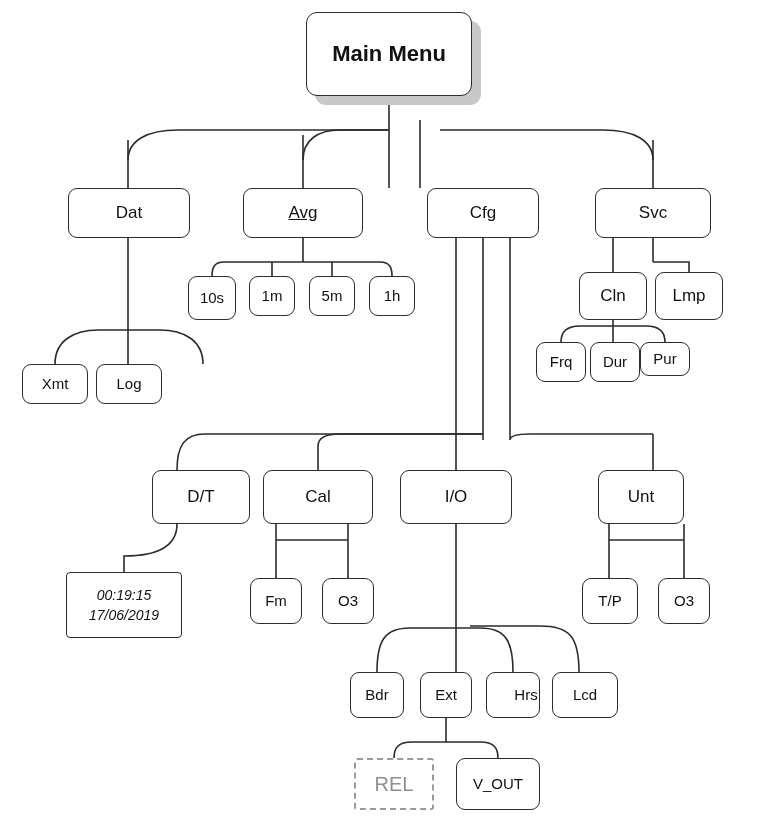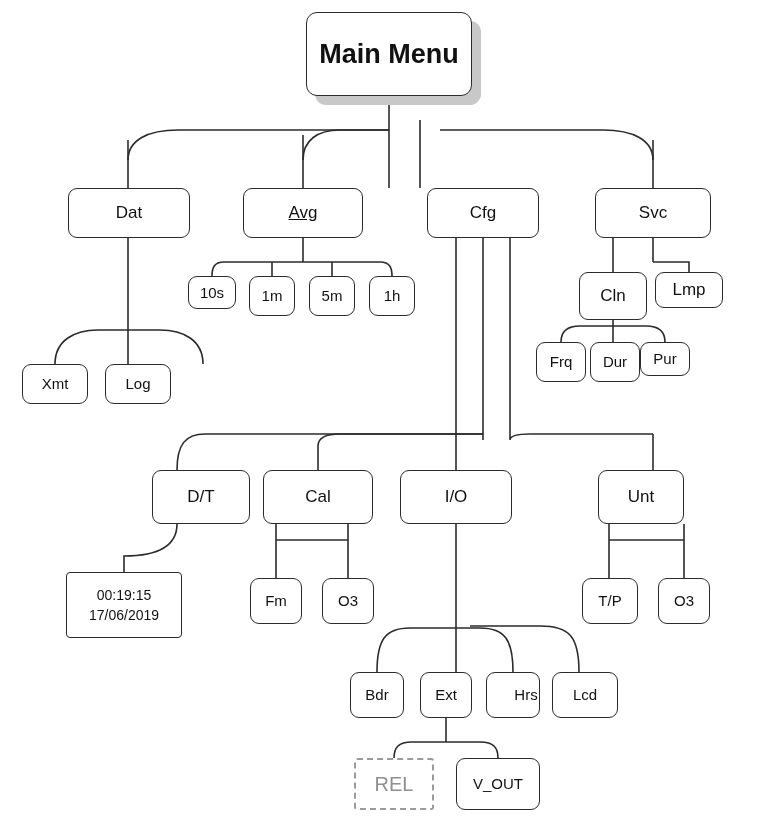--- a/index.html
+++ b/index.html
@@ -33,21 +33,21 @@
     display: flex;
     align-items: center;
     justify-content: center;
     text-align: center;
     color: #111111;
     font-size: 20px;
     line-height: 1.2;
     z-index: 2;
   }
   .node.root {
-    font-size: 27px;
+    font-size: 22px;
     font-weight: bold;
     border-radius: 11px;
     box-shadow: 9px 9px 0 0 #c8c8c8;
   }
   .node.small {
     font-size: 15px;
   }
   .node.med {
     font-size: 17px;
   }
@@ -115,52 +115,52 @@
       </g>
   </svg>
 
   <div class="node root" style="left: 306px; top: 12px; width: 166px; height: 84px;">Main Menu</div>
 
   <div class="node med" style="left: 68px; top: 188px; width: 122px; height: 50px;">Dat</div>
   <div class="node med" style="left: 243px; top: 188px; width: 120px; height: 50px; text-decoration: underline;">Avg</div>
   <div class="node med" style="left: 427px; top: 188px; width: 112px; height: 50px;">Cfg</div>
   <div class="node med" style="left: 595px; top: 188px; width: 116px; height: 50px;">Svc</div>
 
-  <div class="node small" style="left: 188px; top: 276px; width: 48px; height: 33px;">10s</div>
+  <div class="node small" style="left: 188px; top: 276px; width: 48px; height: 44px;">10s</div>
   <div class="node small" style="left: 249px; top: 276px; width: 46px; height: 40px;">1m</div>
   <div class="node small" style="left: 309px; top: 276px; width: 46px; height: 40px;">5m</div>
   <div class="node small" style="left: 369px; top: 276px; width: 46px; height: 40px;">1h</div>
 
   <div class="node med" style="left: 579px; top: 272px; width: 68px; height: 48px;">Cln</div>
-  <div class="node med" style="left: 655px; top: 272px; width: 68px; height: 36px;">Lmp</div>
+  <div class="node med" style="left: 655px; top: 272px; width: 68px; height: 48px;">Lmp</div>
 
   <div class="node small" style="left: 536px; top: 342px; width: 50px; height: 40px;">Frq</div>
   <div class="node small" style="left: 590px; top: 342px; width: 50px; height: 40px;">Dur</div>
   <div class="node small" style="left: 640px; top: 342px; width: 50px; height: 34px;">Pur</div>
 
   <div class="node small" style="left: 22px; top: 364px; width: 66px; height: 40px;">Xmt</div>
-  <div class="node small" style="left: 96px; top: 364px; width: 66px; height: 40px; margin-left: 9px;">Log</div>
+  <div class="node small" style="left: 96px; top: 364px; width: 66px; height: 40px;">Log</div>
 
   <div class="node med" style="left: 128px; top: 470px; width: 98px; height: 54px; margin-left: 24px;">D/T</div>
   <div class="node med" style="left: 263px; top: 470px; width: 110px; height: 54px;">Cal</div>
   <div class="node med" style="left: 400px; top: 470px; width: 112px; height: 54px;">I/O</div>
   <div class="node med" style="left: 598px; top: 470px; width: 86px; height: 54px;">Unt</div>
 
   <div class="node small" style="left: 250px; top: 578px; width: 52px; height: 46px;">Fm</div>
   <div class="node small" style="left: 322px; top: 578px; width: 52px; height: 46px;">O3</div>
   <div class="node small" style="left: 582px; top: 578px; width: 56px; height: 46px;">T/P</div>
   <div class="node small" style="left: 658px; top: 578px; width: 52px; height: 46px;">O3</div>
 
   <div class="node small" style="left: 350px; top: 672px; width: 54px; height: 46px;">Bdr</div>
   <div class="node small" style="left: 420px; top: 672px; width: 52px; height: 46px;">Ext</div>
   <div class="node small" style="left: 486px; top: 672px; width: 54px; height: 46px; padding-left: 26px;">Hrs</div>
   <div class="node small" style="left: 552px; top: 672px; width: 66px; height: 46px;">Lcd</div>
 
   <div class="node dashed" style="left: 354px; top: 758px; width: 80px; height: 52px;">REL</div>
   <div class="node small" style="left: 456px; top: 758px; width: 84px; height: 52px;">V_OUT</div>
 
-  <div class="node readout" style="left: 66px; top: 572px; width: 116px; height: 66px;">
+  <div class="node readout" style="left: 66px; top: 572px; width: 116px; height: 66px; font-style: italic;">
     <div>
       <span class="readout-line">00:19:15</span>
       <span class="readout-line">17/06/2019</span>
     </div>
   </div>
 </div>
 
 </body></html>

